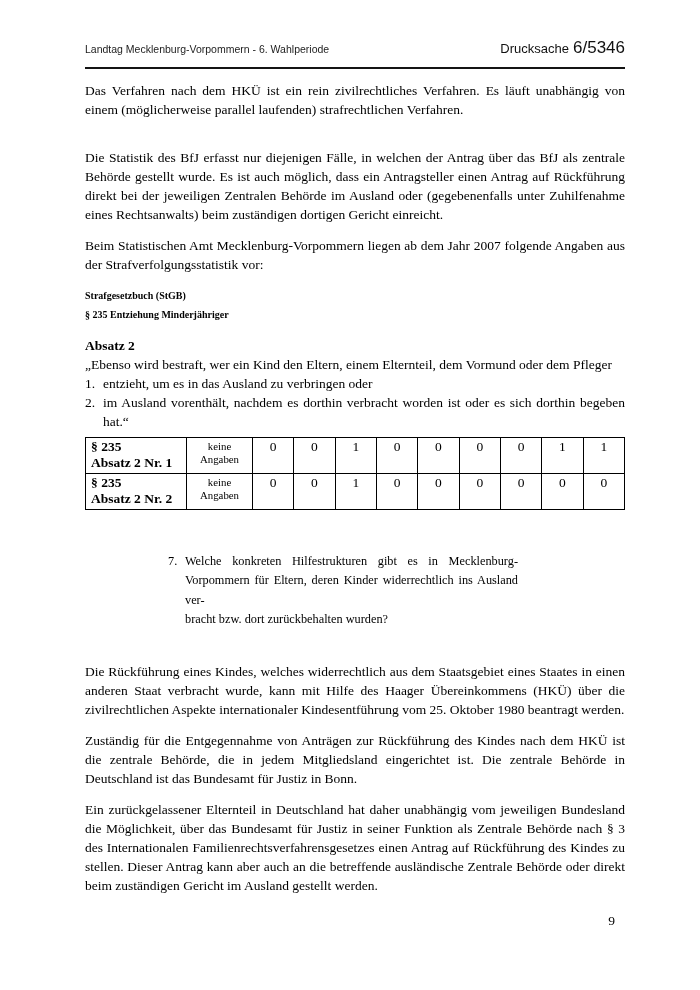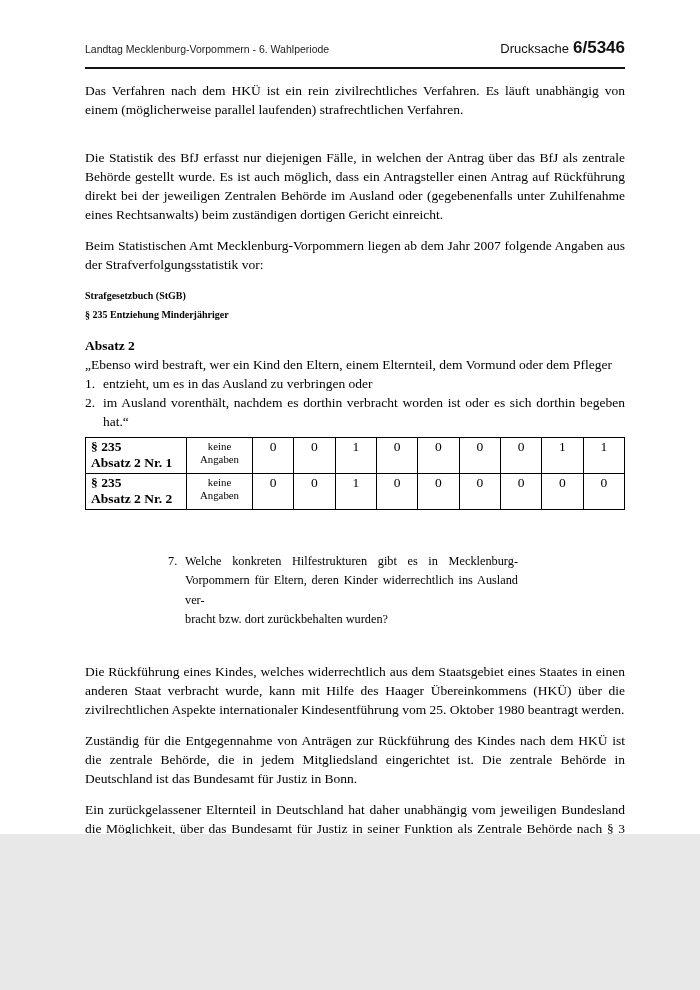--- a/index.html
+++ b/index.html
@@ -1,29 +1,29 @@
 <!DOCTYPE html>
 <html lang="de"><head>
 <meta charset="utf-8">
 <style>
   html,body{margin:0;padding:0;background:#e8e8e8;}
   .page{
-    width:700px;height:834px;background:#ffffff;position:relative;
+    width:700px;height:990px;background:#ffffff;position:relative;
     margin:0 auto;color:#000;overflow:hidden;
     font-family:"Liberation Serif", serif;
   }
   .content{position:absolute;left:85px;top:0;width:540px;}
   
   .doc-header{
     display:flex;justify-content:space-between;align-items:flex-end;
     padding-top:38px;font-family:"Liberation Sans", sans-serif;
   }
   .header-left{font-size:10.5px;color:#1c1c1c;padding-bottom:3px;}
   .header-right{font-size:13px;color:#111;white-space:nowrap;}
-  .header-right .doc-number{font-size:17px;font-weight:bold;margin-left:4px;}
+  .header-right .doc-number{font-size:17px;font-weight:normal;margin-left:4px;}
   .rule{border:none;border-top:2px solid #141414;margin:9px 0 0 0;height:0;}
   
   .para{margin:12px 0 0 0;font-size:13.5px;line-height:19px;text-align:justify;}
   .para.first{margin-top:29px;}
   .bold-block{margin:12px 0 0 0;font-size:10px;line-height:19px;font-weight:bold;}
   .absatz{margin:12px 0 0 0;font-size:13.5px;line-height:19px;}
   .absatz .heading{font-weight:bold;}
   .absatz .quote{text-align:justify;}
   .hang{position:relative;padding-left:18px;text-align:justify;}
   .hang .num{position:absolute;left:0;top:0;}

